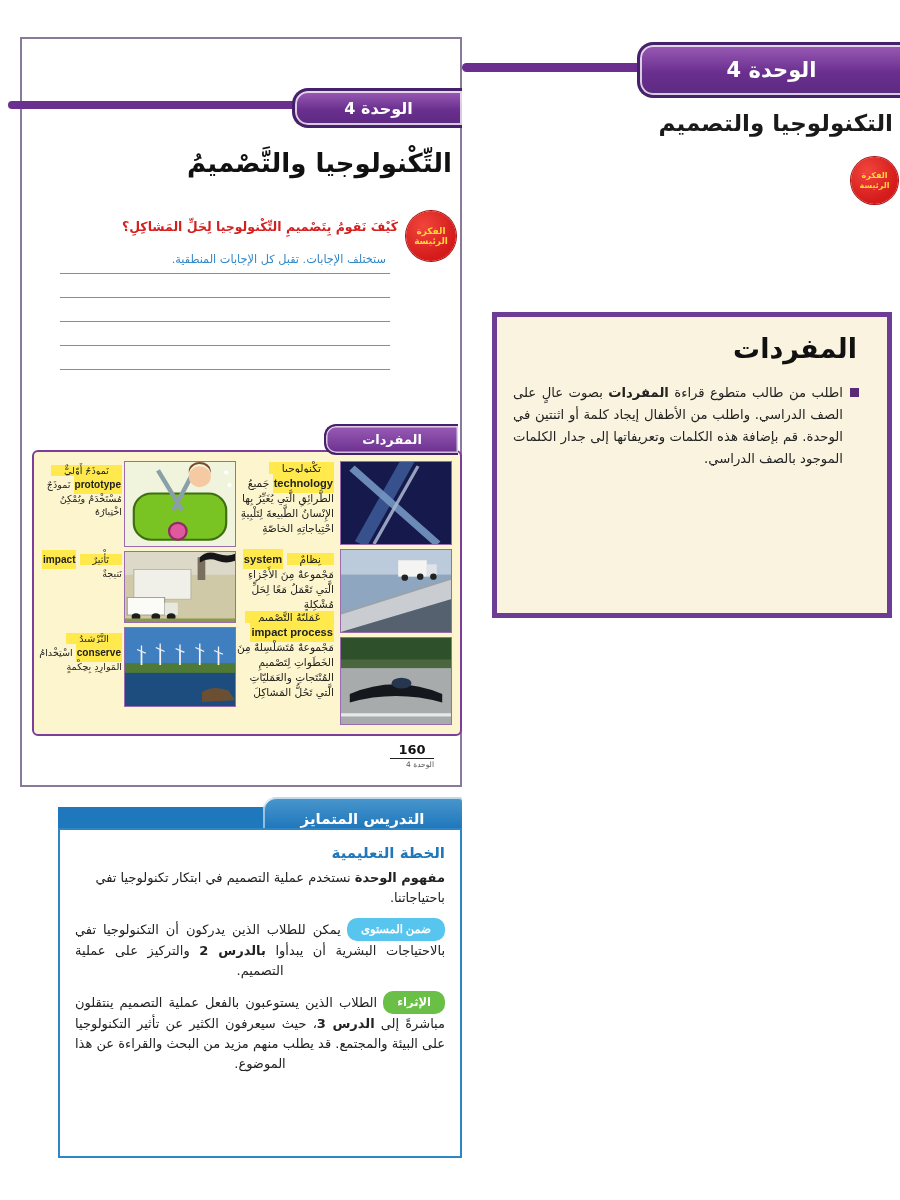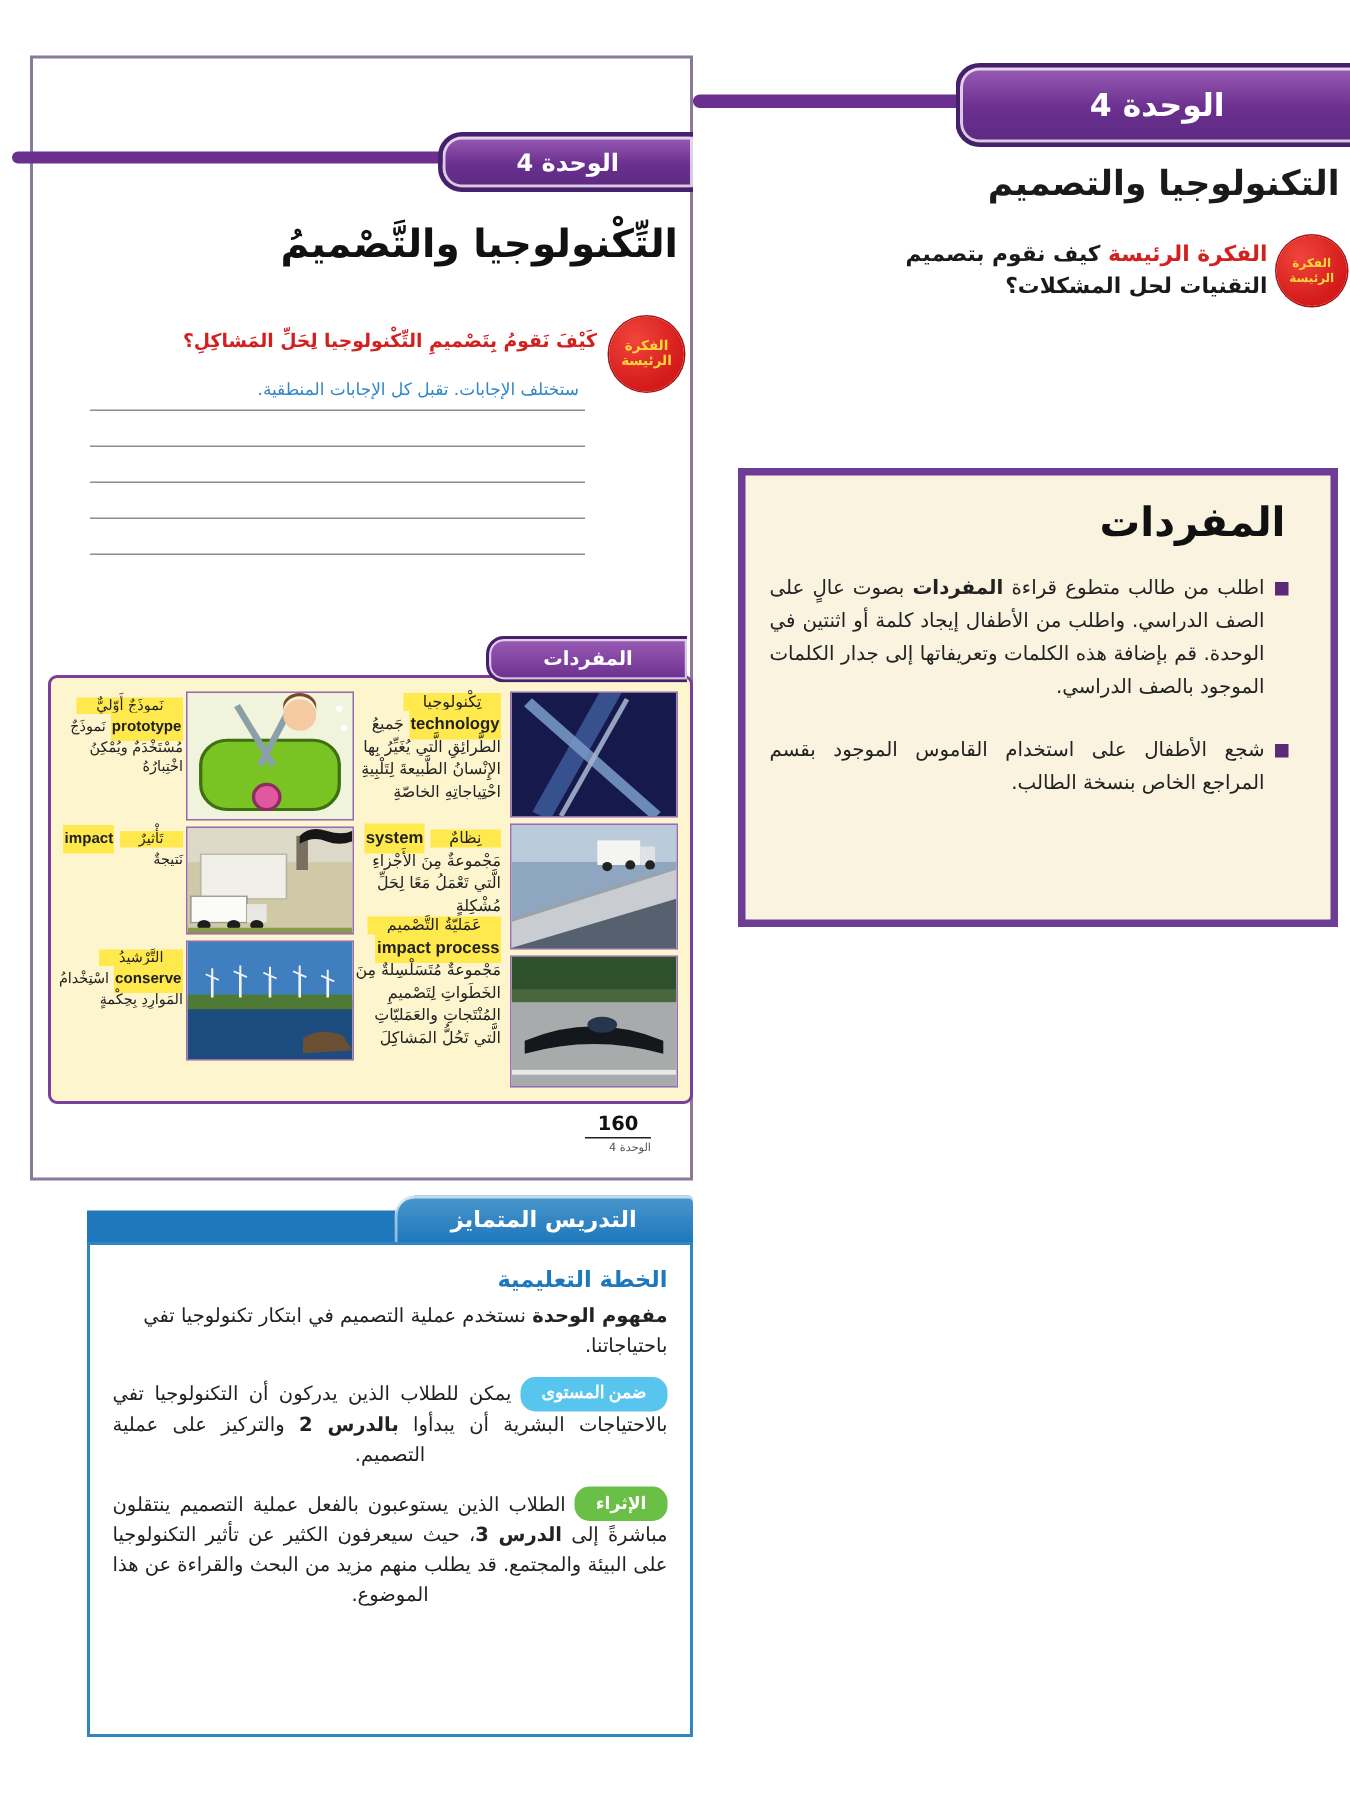--- a/index.html
+++ b/index.html
@@ -55,21 +55,21 @@
   .vimg{border:1.5px solid #9b6bb0;box-sizing:border-box;overflow:hidden;background:#ddd;}
   .vimg svg{display:block;width:100%;height:100%;}
   .pfooter{text-align:center;font-weight:bold;font-size:13px;color:#111;}
   .pfooter .rule{border-top:1.4px solid #222;margin:1px 0 1px;}
   .pfooter .sub{font-size:7.5px;font-weight:normal;color:#555;}
 
   
   .d-bar{background:#1f78bb;}
   .d-tab{background:linear-gradient(#4b97cd,#1f78bb);border-radius:14px 3px 0 0;
          box-shadow:inset 0 2px 0 rgba(255,255,255,.65), inset 2px 0 0 rgba(255,255,255,.5);
-         display:flex;align-items:center;justify-content:center;color:#fff;
+         display:flex;align-items:flex-end;justify-content:center;color:#fff;
          font-weight:bold;font-size:15px;}
   .d-body{background:#fff;border:2px solid #2e86c6;box-sizing:border-box;padding:12px 15px 10px;}
   .d-body h3{margin:2px 0 6px;font-size:15px;color:#1f78bb;font-weight:bold;}
   .d-p{margin:0 0 8px;font-size:13px;line-height:20px;color:#222;}
   .strategy{margin:10px 0 0;font-size:13px;line-height:20px;color:#222;
             text-align:justify;text-align-last:center;}
   .tag{display:inline-block;padding:1px 14px 2px;border-radius:10px;font-size:11.5px;
        font-weight:bold;margin-left:6px;vertical-align:1px;}
   .tag.orange{background:#f8a820;color:#6b3200;}
   .tag.sky{background:#58c5ee;color:#fff;font-family:Liberation Serif, serif;}
@@ -84,35 +84,27 @@
   <div class="abs pill" style="left:637px;top:42px;width:266px;height:56px;font-size:21px;">
     <span class="rtl">الوحدة 4</span>
   </div>
 
   <div class="abs rtl t-heading" style="left:500px;top:110px;width:393px;">التكنولوجيا والتصميم</div>
 
   <div class="abs badge" style="left:851px;top:157px;width:47px;height:47px;font-size:8px;">
     <span>الفكرة</span>
     <span>الرئيسة</span>
   </div>
-  <div class="abs rtl mainidea" style="left:545px;top:160px;width:300px;">
-    <span class="lbl">الفكرة الرئيسة</span>
-    <span>كيف نقوم بتصميم التقنيات لحل المشكلات؟</span>
-  </div>
 
 
   <div class="abs vocabbox rtl" style="left:492px;top:312px;width:400px;height:306px;">
     <h2>المفردات</h2>
     <div class="vb-item">
       <span class="sq"></span>
       <span>اطلب من طالب متطوع قراءة </span><b>المفردات</b><span> بصوت عالٍ على الصف الدراسي. واطلب من الأطفال إيجاد كلمة أو اثنتين في الوحدة. قم بإضافة هذه الكلمات وتعريفاتها إلى جدار الكلمات الموجود بالصف الدراسي.</span>
-    </div>
-    <div class="vb-item">
-      <span class="sq"></span>
-      <span>شجع الأطفال على استخدام القاموس الموجود بقسم المراجع الخاص بنسخة الطالب.</span>
     </div>
   </div>
 
   <div class="abs pline" style="left:8px;top:101px;width:288px;height:8px;z-index:1;"></div>
   <div class="abs spage" style="left:20px;top:37px;width:442px;height:750px;">
 
     <div class="abs pill" style="right:-2px;top:49px;width:170px;height:40px;font-size:16px;z-index:2;">
       <span class="rtl">الوحدة 4</span>
     </div>
 

